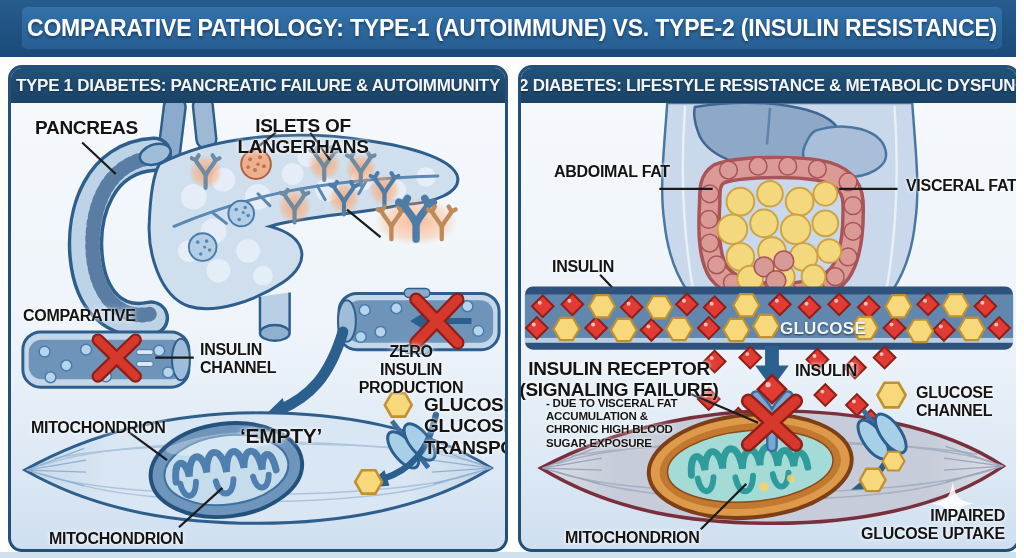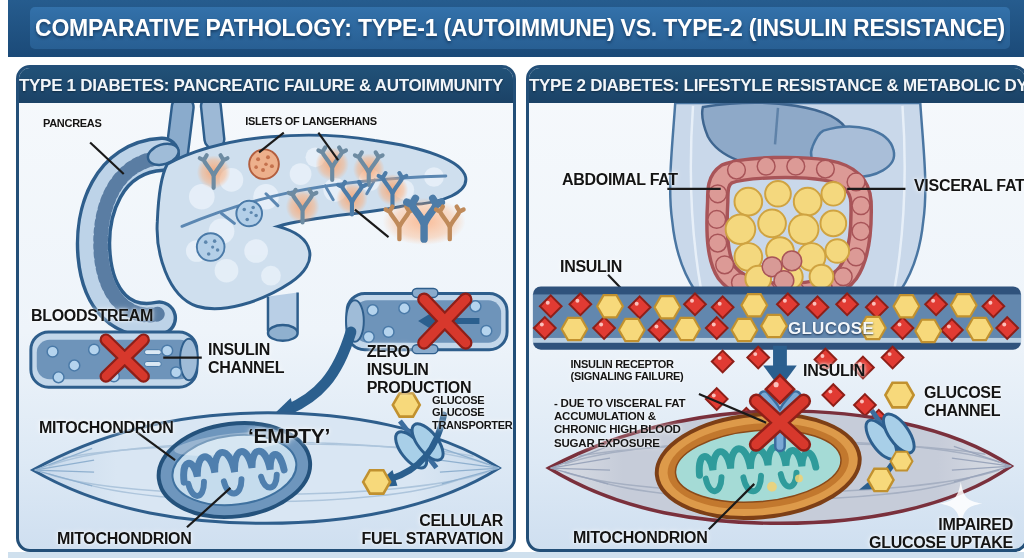--- a/index.html
+++ b/index.html
@@ -1,43 +1,43 @@
 <!DOCTYPE html>
 <html><head>
 <meta charset="utf-8">
 <style>
   html,body{margin:0;padding:0;background:#ffffff;}
   .page{position:relative;width:1016px;height:558px;background:#ffffff;overflow:hidden;
-        font-family:"Liberation Sans",sans-serif;margin-left:8px;}
+        font-family:"Liberation Sans",sans-serif;}
   
   .banner{position:absolute;left:0;top:0;width:1024px;height:57px;
           background:linear-gradient(180deg,#265c8e 0%,#1b4a78 100%);}
   .banner-inner{position:absolute;left:22px;right:22px;top:7px;bottom:8px;border-radius:5px;
           background:linear-gradient(180deg,#3371aa 0%,#285f93 100%);
           display:flex;align-items:center;justify-content:center;}
   .banner-title{color:#fff;font-weight:700;font-size:23px;letter-spacing:-0.2px;white-space:nowrap;
           text-shadow:0 2px 3px rgba(10,30,55,.55);}
   .bottom-strip{position:absolute;left:0;top:552px;width:1024px;height:6px;background:#cfe0ee;}
   
   .panel{position:absolute;top:65px;height:487px;box-sizing:border-box;border:3px solid #234f78;
          border-radius:14px;background:linear-gradient(180deg,#f6f9fc 0%,#eef4fa 55%,#dde9f5 82%,#cfdff0 100%);
          overflow:hidden;}
   .panel-left{left:8px;width:500px;}
   .panel-right{left:518px;width:502px;}
   .panel-header{position:absolute;left:0;right:0;top:0;height:35px;background:linear-gradient(180deg,#215178 0%,#1b4266 100%);
-         display:flex;align-items:center;}
+         display:flex;align-items:center;justify-content:center;}
   .panel-title{color:#f2f6fa;font-weight:700;font-size:17px;letter-spacing:-0.3px;white-space:nowrap;
          text-shadow:0 1px 2px rgba(0,0,0,.4);}
   .panel-content{position:absolute;left:0;right:0;top:35px;bottom:0;}
   .panel-content svg{position:absolute;left:0;top:0;width:100%;height:100%;}
   
-  .lbl{position:absolute;font-weight:700;font-size:11px;line-height:1.12;color:#141414;
+  .lbl{position:absolute;font-weight:700;font-size:19px;line-height:1.12;color:#141414;
        letter-spacing:-0.3px;white-space:pre-line;z-index:2;
        text-shadow:0 0 3px rgba(255,255,255,.9),0 0 6px rgba(255,255,255,.7);}
-  .ctr{transform:translateX(-50%);text-align:left;}
+  .ctr{transform:translateX(-50%);text-align:center;}
   .rgt{text-align:right;}
   .big{font-size:16px;}
   .sm{font-size:11.5px;line-height:1.15;letter-spacing:-0.2px;}
   .white-lbl{color:#f3f7fb;text-shadow:0 1px 2px rgba(15,35,65,.8);font-size:17px;letter-spacing:.3px;}
 </style>
 </head>
 <body>
 
 <div class="page">
 
@@ -269,32 +269,30 @@
         <use href="#Lhex" x="362" y="384" fill="#f7d97b" stroke="#c1912f" stroke-width="2.5" transform="translate(-18.1 -19.2) scale(1.05)"></use>
 
         <g stroke="#1a1a1a" stroke-width="2.2">
           <line x1="120" y1="334" x2="158" y2="362"></line>
           <line x1="170" y1="430" x2="214" y2="390"></line>
         </g>
       </svg>
 
       <div class="lbl" style="left:24px;top:14px;">PANCREAS</div>
       <div class="lbl ctr" style="left:292px;top:12px;">ISLETS OF LANGERHANS</div>
-      <div class="lbl big" style="left:12px;top:204px;">BLOODSTREAM</div>
+      <div class="lbl big" style="left:12px;top:204px;">COMPARATIVE</div>
       <div class="lbl big" style="left:189px;top:238px;">INSULIN
 CHANNEL</div>
       <div class="lbl big ctr" style="left:400px;top:240px;">ZERO INSULIN PRODUCTION</div>
       <div class="lbl big" style="left:20px;top:316px;">MITOCHONDRION</div>
       <div class="lbl big ctr" style="left:270px;top:321px;font-size:21px;">‘EMPTY’</div>
       <div class="lbl" style="left:413px;top:291px;">GLUCOSE
 GLUCOSE
 TRANSPORTER</div>
       <div class="lbl big" style="left:38px;top:427px;">MITOCHONDRION</div>
-      <div class="lbl big rgt" style="right:10px;top:409px;">CELLULAR
-FUEL STARVATION</div>
     </div>
   </div>
 
   <div class="panel panel-right">
     <div class="panel-header">
       <div class="panel-title">TYPE 2 DIABETES: LIFESTYLE RESISTANCE &amp; METABOLIC DYSFUNCTION</div>
     </div>
     <div class="panel-content">
 
       <svg viewBox="0 0 502 452" preserveAspectRatio="none">
@@ -501,33 +499,33 @@
         </g>
 
         <g stroke="#1a1a1a" stroke-width="2.2">
           <line x1="172" y1="295" x2="240" y2="324"></line>
           <line x1="182" y1="432" x2="228" y2="386"></line>
         </g>
 
         <path d="M 437,384 C 440,400 443,403 459,406 C 443,409 440,412 437,428 C 434,412 431,409 415,406 C 431,403 434,400 437,384 Z" fill="#ffffff" opacity=".85"></path>
       </svg>
 
-      <div class="lbl big" style="left:33px;top:68px;">ABDOIMAL FAT</div>
+      <div class="lbl big" style="left:33px;top:60px;">ABDOIMAL FAT</div>
       <div class="lbl big" style="left:385px;top:74px;">VISCERAL FAT</div>
       <div class="lbl big" style="left:31px;top:155px;">INSULIN</div>
       <div class="lbl ctr white-lbl" style="left:302px;top:216px;">GLUCOSE</div>
       <div class="lbl ctr" style="left:98px;top:255px;">INSULIN RECEPTOR
 (SIGNALING FAILURE)</div>
       <div class="lbl sm" style="left:25px;top:294px;">- DUE TO VISCERAL FAT
 ACCUMULATION &amp;
 CHRONIC HIGH BLOOD
 SUGAR EXPOSURE</div>
       <div class="lbl big" style="left:274px;top:259px;">INSULIN</div>
       <div class="lbl big" style="left:395px;top:281px;">GLUCOSE
 CHANNEL</div>
       <div class="lbl big" style="left:44px;top:426px;">MITOCHONDRION</div>
-      <div class="lbl big rgt" style="right:12px;top:413px;">IMPAIRED
+      <div class="lbl big rgt" style="right:12px;top:404px;">IMPAIRED
 GLUCOSE UPTAKE</div>
     </div>
   </div>
 
   <div class="bottom-strip"></div>
 </div>
 
 </body></html>

